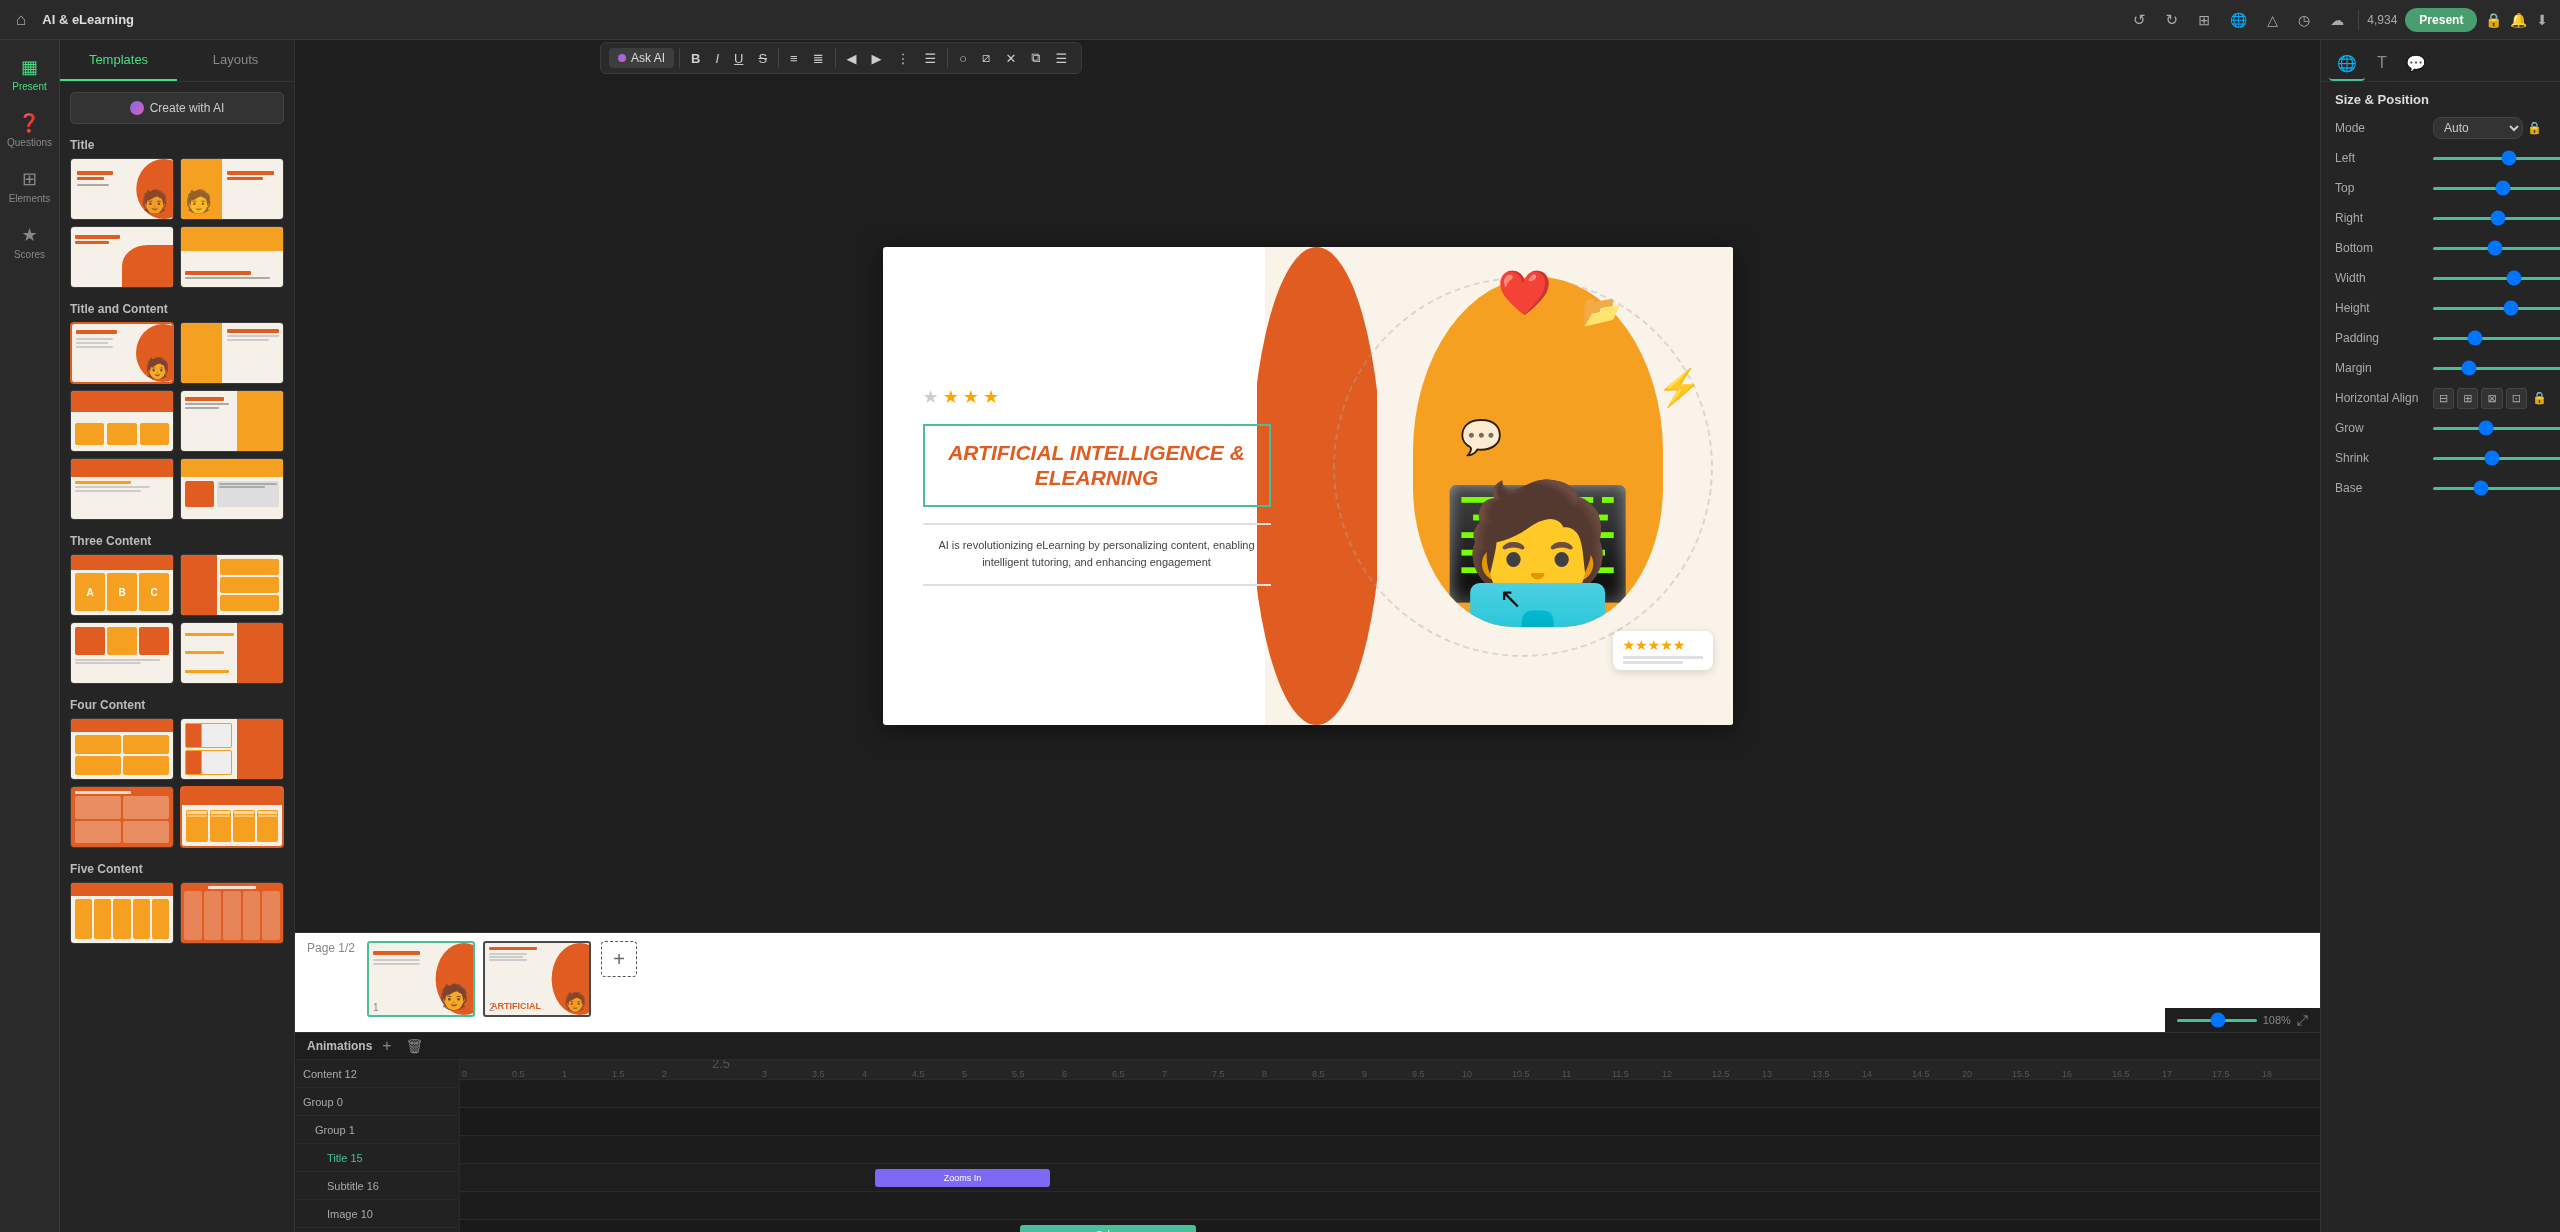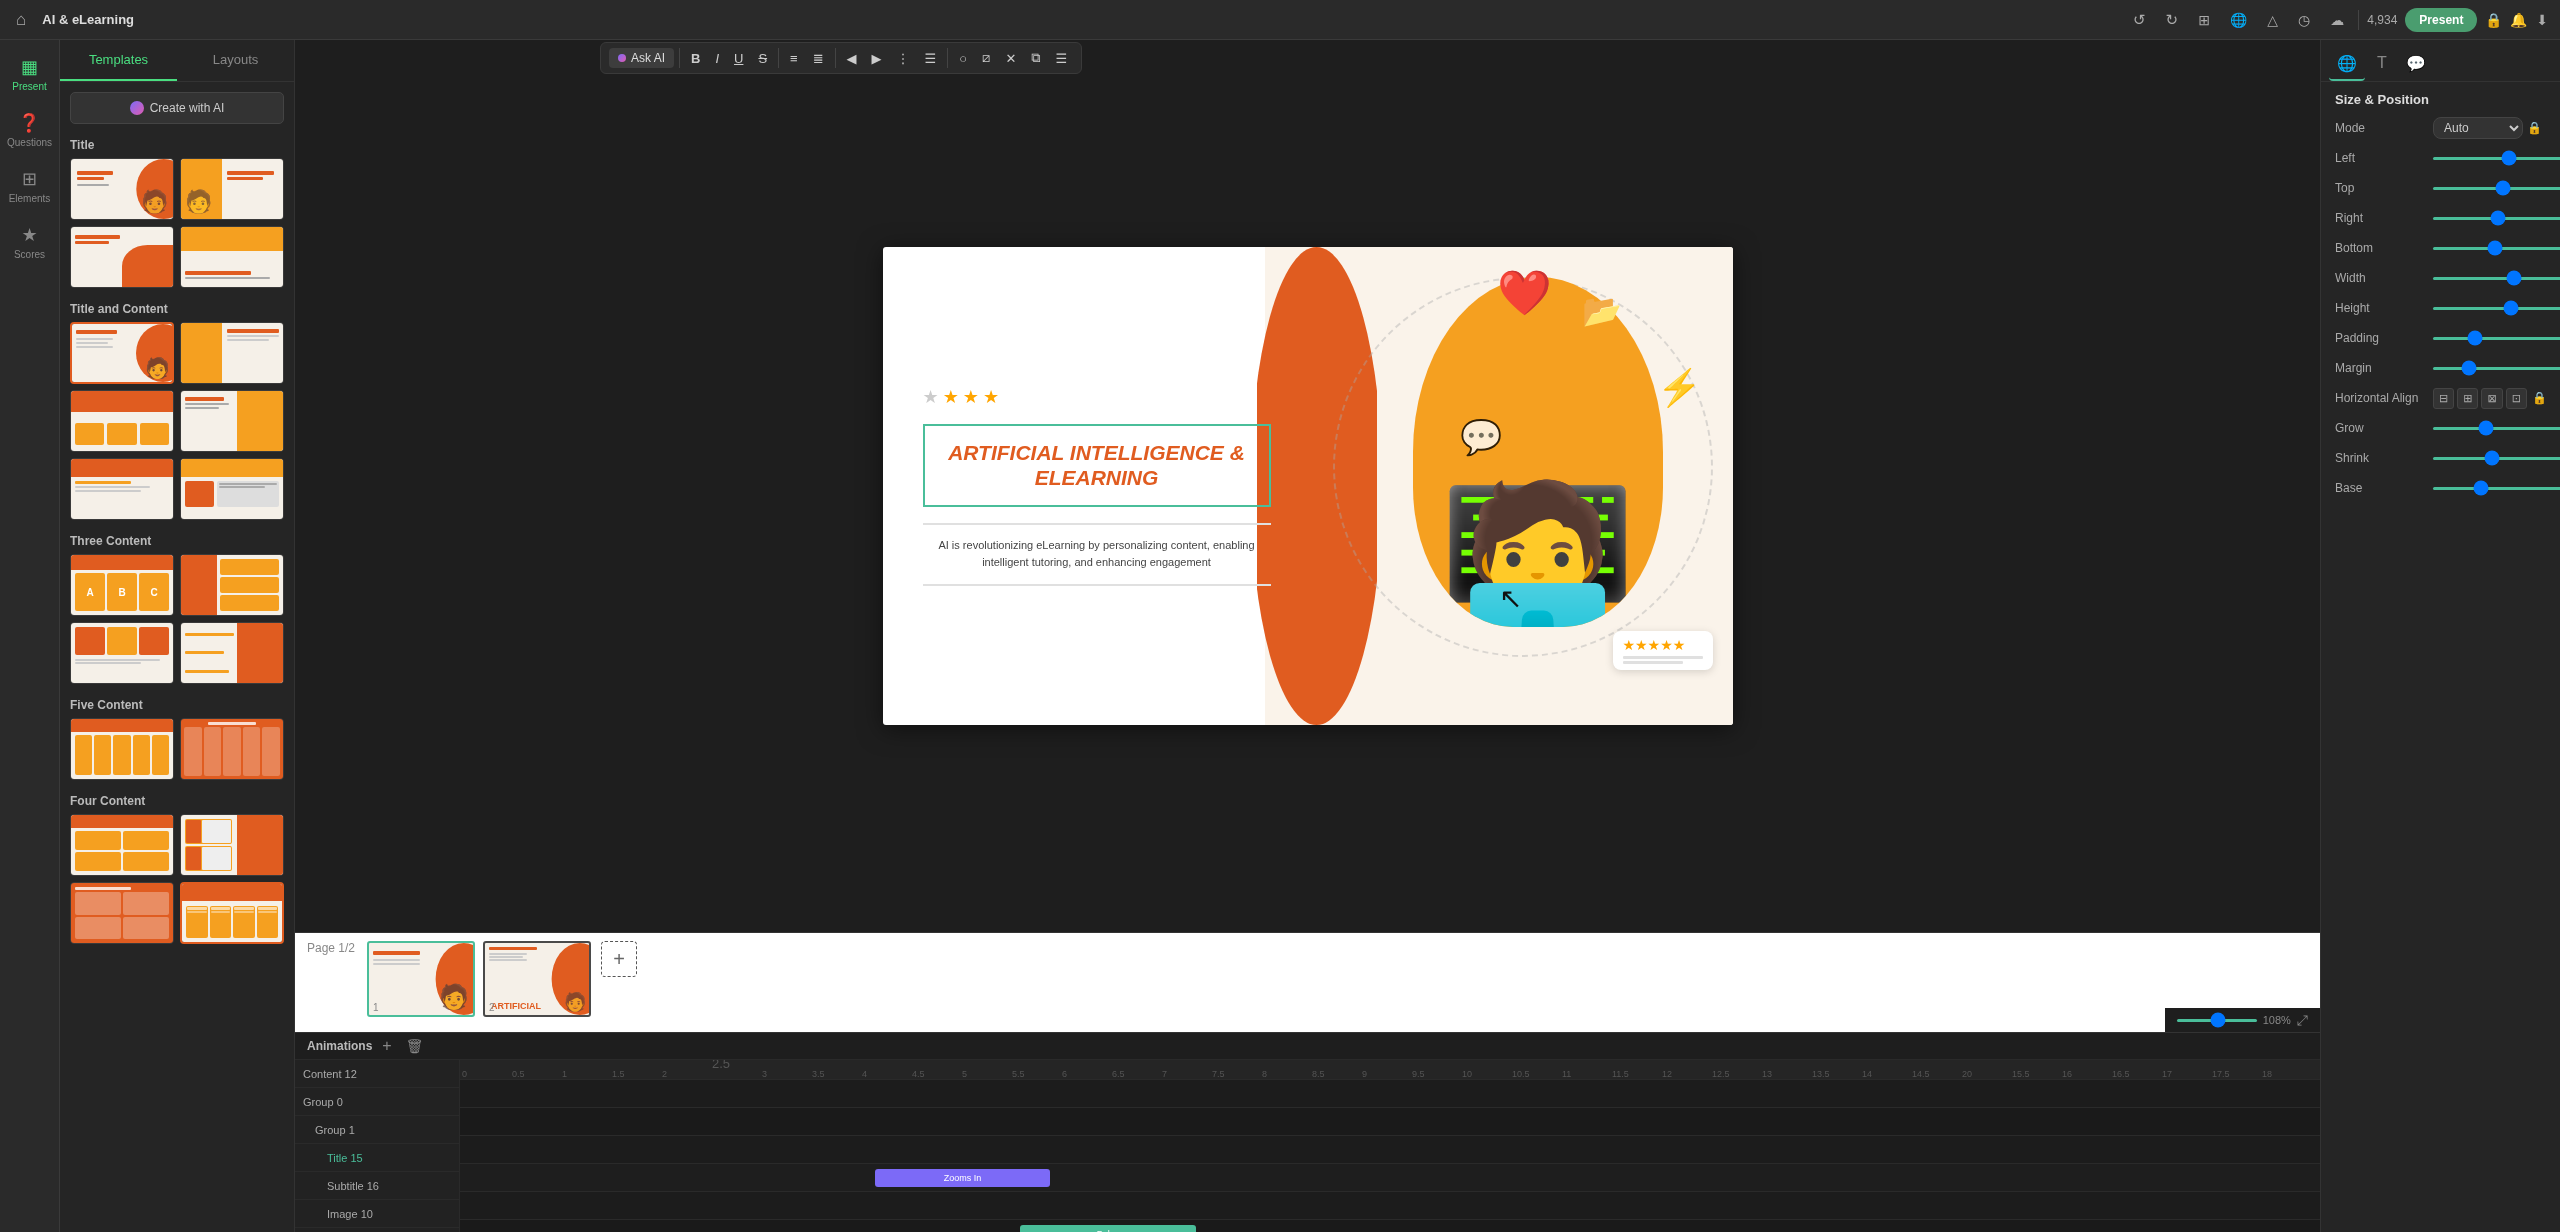--- a/index.html
+++ b/index.html
@@ -246,50 +246,20 @@
               <div style="height:3px;background:#f5a020;border-radius:1px;"></div>
               <div style="height:3px;background:#f5a020;border-radius:1px;width:80%;"></div>
               <div style="height:3px;background:#f5a020;border-radius:1px;width:90%;"></div>
             </div>
           </div>
         </div>
       </div>
     </div>
 
     <div style="padding:0 10px 10px;">
-      <div style="font-size:12px;color:#bbb;padding:4px 0 6px;font-weight:600;">Five Content</div>
-      <div style="display:grid;grid-template-columns:1fr 1fr;gap:6px;">
-        <div style="background:#333;border-radius:4px;overflow:hidden;cursor:pointer;border:1px solid #3a3a3a;height:62px;">
-          <div style="width:100%;height:100%;background:#f5f0e8;position:relative;overflow:hidden;">
-            <div style="position:absolute;left:0;top:0;width:100%;height:22%;background:#e05c20;"></div>
-            <div style="position:absolute;left:4px;top:16px;right:4px;bottom:4px;display:flex;gap:2px;">
-              <div style="flex:1;background:#f5a020;border-radius:2px;"></div>
-              <div style="flex:1;background:#f5a020;border-radius:2px;"></div>
-              <div style="flex:1;background:#f5a020;border-radius:2px;"></div>
-              <div style="flex:1;background:#f5a020;border-radius:2px;"></div>
-              <div style="flex:1;background:#f5a020;border-radius:2px;"></div>
-            </div>
-          </div>
-        </div>
-        <div style="background:#333;border-radius:4px;overflow:hidden;cursor:pointer;border:1px solid #3a3a3a;height:62px;">
-          <div style="width:100%;height:100%;background:#e05c20;position:relative;overflow:hidden;display:flex;flex-direction:column;padding:3px;gap:2px;">
-            <div style="height:3px;background:#fff;opacity:0.8;border-radius:1px;width:50%;align-self:center;"></div>
-            <div style="flex:1;display:flex;gap:2px;">
-              <div style="flex:1;background:rgba(255,255,255,0.25);border-radius:2px;"></div>
-              <div style="flex:1;background:rgba(255,255,255,0.25);border-radius:2px;"></div>
-              <div style="flex:1;background:rgba(255,255,255,0.25);border-radius:2px;"></div>
-              <div style="flex:1;background:rgba(255,255,255,0.25);border-radius:2px;"></div>
-              <div style="flex:1;background:rgba(255,255,255,0.25);border-radius:2px;"></div>
-            </div>
-          </div>
-        </div>
-      </div>
-    </div>
-
-    <div style="padding:0 10px 10px;">
       <div style="font-size:12px;color:#bbb;padding:4px 0 6px;font-weight:600;">Four Content</div>
       <div style="display:grid;grid-template-columns:1fr 1fr;gap:6px;">
         <div style="background:#333;border-radius:4px;overflow:hidden;cursor:pointer;border:1px solid #3a3a3a;height:62px;">
           <div style="width:100%;height:100%;background:#f5f0e8;position:relative;overflow:hidden;">
             <div style="position:absolute;left:0;top:0;width:100%;height:22%;background:#e05c20;"></div>
             <div style="position:absolute;left:4px;top:16px;right:4px;bottom:4px;display:grid;grid-template-columns:1fr 1fr;gap:2px;">
               <div style="background:#f5a020;border-radius:2px;"></div>
               <div style="background:#f5a020;border-radius:2px;"></div>
               <div style="background:#f5a020;border-radius:2px;"></div>
               <div style="background:#f5a020;border-radius:2px;"></div>
@@ -335,20 +305,50 @@
                 <div style="height:2px;background:#fff;opacity:0.4;border-radius:1px;"></div>
               </div>
               <div style="flex:1;background:#f5a020;border-radius:2px;display:flex;flex-direction:column;padding:1px;gap:1px;">
                 <div style="height:3px;background:#fff;opacity:0.6;border-radius:1px;"></div>
                 <div style="height:2px;background:#fff;opacity:0.4;border-radius:1px;"></div>
               </div>
               <div style="flex:1;background:#f5a020;border-radius:2px;display:flex;flex-direction:column;padding:1px;gap:1px;">
                 <div style="height:3px;background:#fff;opacity:0.6;border-radius:1px;"></div>
                 <div style="height:2px;background:#fff;opacity:0.4;border-radius:1px;"></div>
               </div>
+            </div>
+          </div>
+        </div>
+      </div>
+    </div>
+
+    <div style="padding:0 10px 10px;">
+      <div style="font-size:12px;color:#bbb;padding:4px 0 6px;font-weight:600;">Five Content</div>
+      <div style="display:grid;grid-template-columns:1fr 1fr;gap:6px;">
+        <div style="background:#333;border-radius:4px;overflow:hidden;cursor:pointer;border:1px solid #3a3a3a;height:62px;">
+          <div style="width:100%;height:100%;background:#f5f0e8;position:relative;overflow:hidden;">
+            <div style="position:absolute;left:0;top:0;width:100%;height:22%;background:#e05c20;"></div>
+            <div style="position:absolute;left:4px;top:16px;right:4px;bottom:4px;display:flex;gap:2px;">
+              <div style="flex:1;background:#f5a020;border-radius:2px;"></div>
+              <div style="flex:1;background:#f5a020;border-radius:2px;"></div>
+              <div style="flex:1;background:#f5a020;border-radius:2px;"></div>
+              <div style="flex:1;background:#f5a020;border-radius:2px;"></div>
+              <div style="flex:1;background:#f5a020;border-radius:2px;"></div>
+            </div>
+          </div>
+        </div>
+        <div style="background:#333;border-radius:4px;overflow:hidden;cursor:pointer;border:1px solid #3a3a3a;height:62px;">
+          <div style="width:100%;height:100%;background:#e05c20;position:relative;overflow:hidden;display:flex;flex-direction:column;padding:3px;gap:2px;">
+            <div style="height:3px;background:#fff;opacity:0.8;border-radius:1px;width:50%;align-self:center;"></div>
+            <div style="flex:1;display:flex;gap:2px;">
+              <div style="flex:1;background:rgba(255,255,255,0.25);border-radius:2px;"></div>
+              <div style="flex:1;background:rgba(255,255,255,0.25);border-radius:2px;"></div>
+              <div style="flex:1;background:rgba(255,255,255,0.25);border-radius:2px;"></div>
+              <div style="flex:1;background:rgba(255,255,255,0.25);border-radius:2px;"></div>
+              <div style="flex:1;background:rgba(255,255,255,0.25);border-radius:2px;"></div>
             </div>
           </div>
         </div>
       </div>
     </div>
   </div>
 
   <div style="flex:1;display:flex;flex-direction:column;overflow:hidden;">
 
     <div style="flex:1;display:flex;align-items:center;justify-content:center;background:#1e1e1e;padding:16px;min-height:0;">

